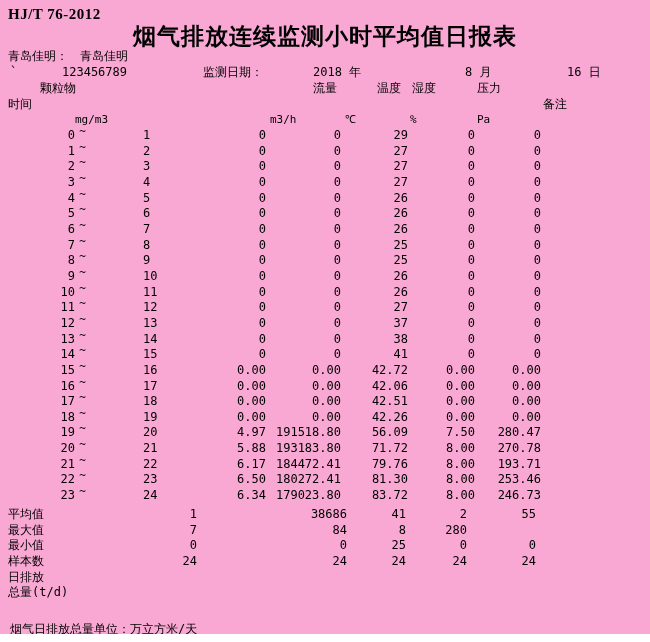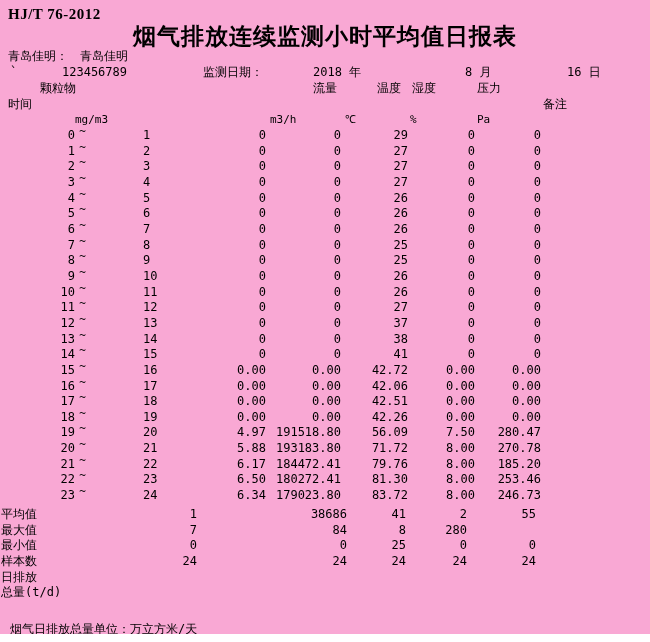--- a/index.html
+++ b/index.html
@@ -28,21 +28,21 @@
   }
   .srows { position:absolute; left:0; top:507px; width:650px; }
   .srow {
     display:grid;
     grid-template-columns:80px 117px 150px 59px 61px 69px 1fr;
     height:15.65px; line-height:15.65px;
   }
   .c-r { text-align:right; }
   .c-l { text-align:left; }
   .c-c { text-align:center; }
-  .slabel { padding-left:1px; text-align:left; white-space:nowrap; }
+  .slabel { padding-left:8px; text-align:left; white-space:nowrap; }
   .tilde { position:relative; top:-4px; font-size:11px; }
   .footer { position:absolute; left:10px; top:621px; white-space:nowrap; }
 </style>
 </head>
 <body>
 
 <div class="page">
 
   <div class="standard">HJ/T 76-2012</div>
   <div class="title">烟气排放连续监测小时平均值日报表</div>
@@ -358,21 +358,21 @@
 
   <div class="hrow">
     <div class="c-r">21</div>
     <div class="c-c"><span class="tilde">~</span></div>
     <div class="c-l"></div>
     <div class="c-l">22</div>
     <div class="c-r">6.17</div>
     <div class="c-r">184472.41</div>
     <div class="c-r">79.76</div>
     <div class="c-r">8.00</div>
-    <div class="c-r">185.20</div>
+    <div class="c-r">193.71</div>
     <div class="c-l"></div>
   </div>
 
   <div class="hrow">
     <div class="c-r">22</div>
     <div class="c-c"><span class="tilde">~</span></div>
     <div class="c-l"></div>
     <div class="c-l">23</div>
     <div class="c-r">6.50</div>
     <div class="c-r">180272.41</div>

